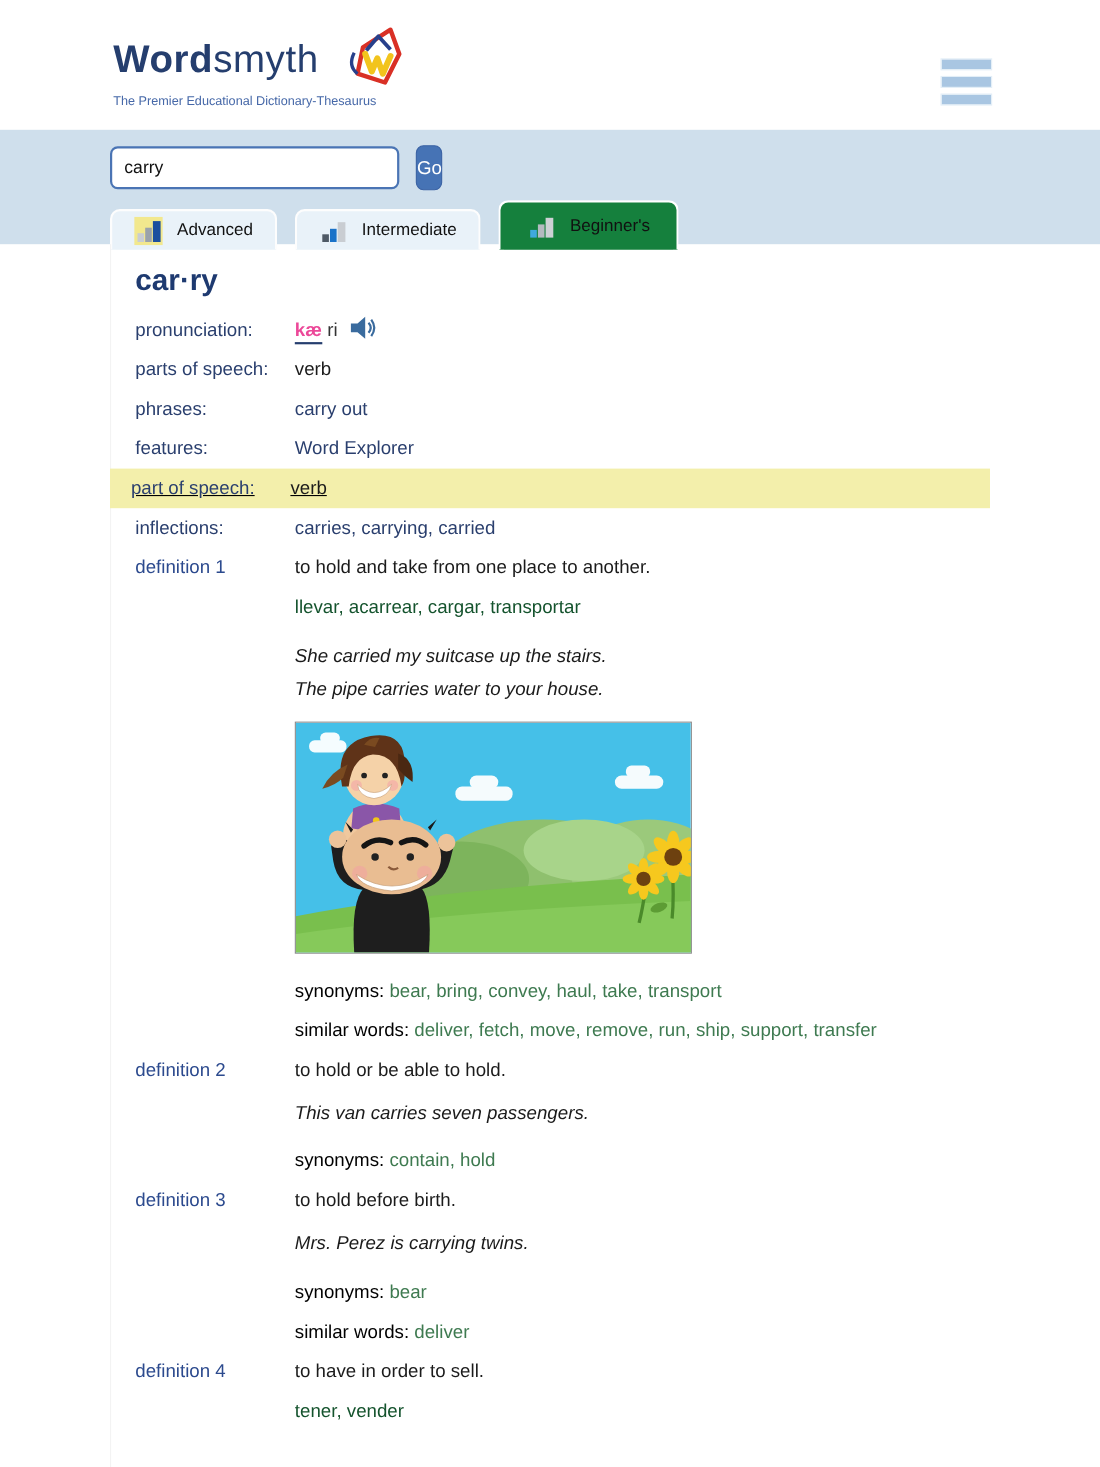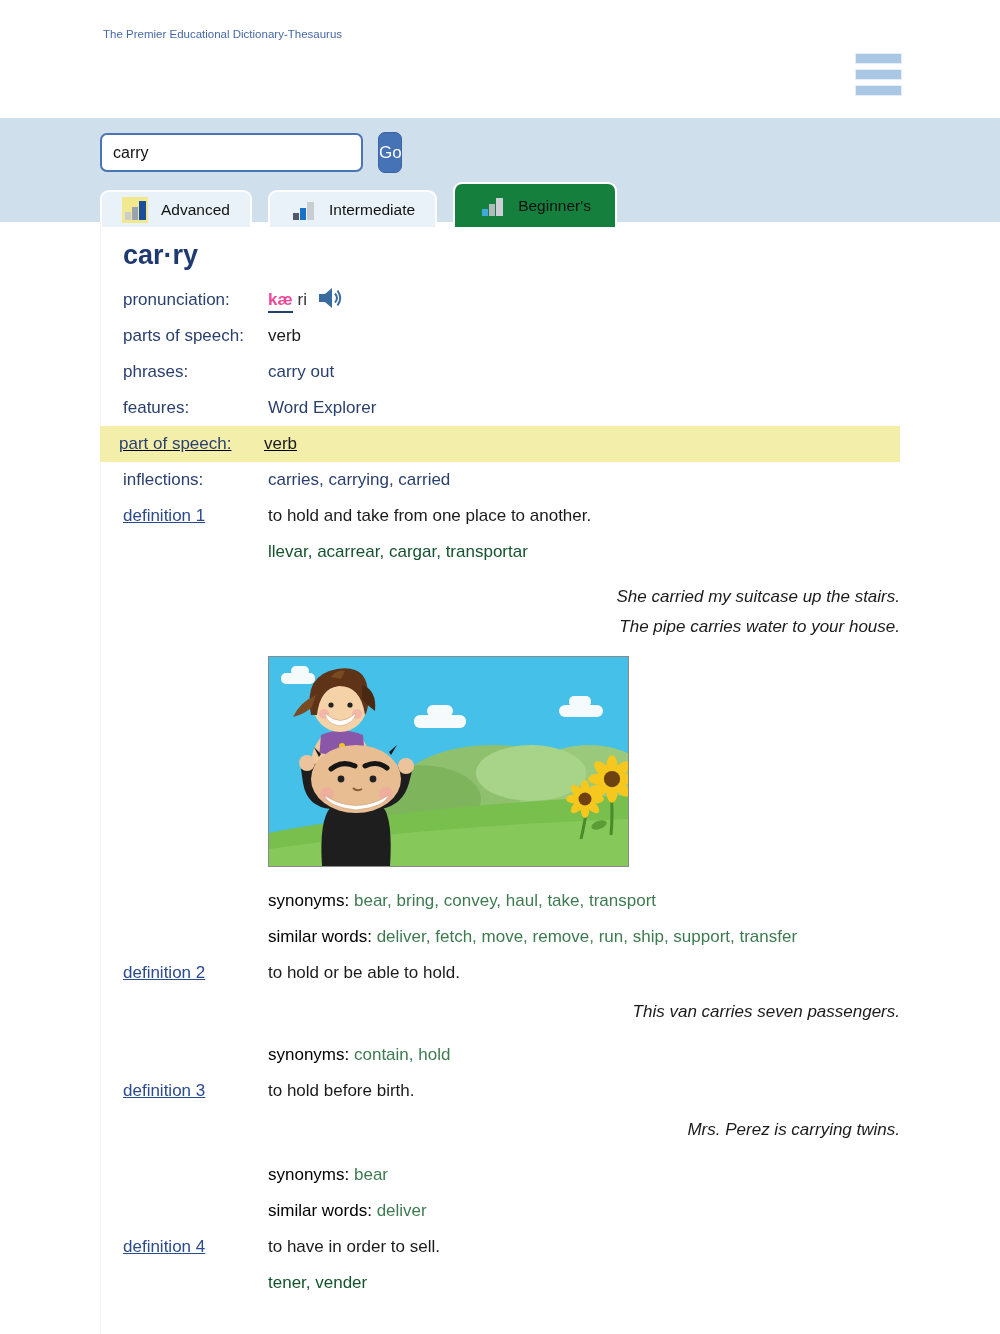--- a/index.html
+++ b/index.html
@@ -30,47 +30,56 @@
   .tab.active { background:#15803d; height:45px; border-color:#fff; padding:0 24px; position:relative; z-index:3; }
   .tab svg { flex-shrink:0; }
 
   
   .divider { position:absolute; left:100px; top:222px; bottom:0; width:1px; background:#f3f3f3; }
   .content { position:absolute; left:100px; top:222px; width:800px; padding-left:23px; }
   .headword { font-size:27px; font-weight:bold; color:#1e3a70; margin:16px 0 10px 0; line-height:34px; }
 
   .row { display:flex; min-height:36px; line-height:36px; font-size:17px; }
   .lbl { width:145px; flex-shrink:0; color:#2a3f6e; }
-  .def-lbl { color:#2c4a8e;text-decoration:underline; }
+  .def-lbl { color:#2c4a8e; }
   .val { color:#1b1b1b; }
   .navy { color:#2a3f6e; }
   .red { color:#14532d; }
   .green { color:#3e7a50; }
   .hl { background:#f3efab; margin-left:-23px; padding-left:19px;text-decoration:underline; }
   .indent { padding-left:145px; }
   .pron-b { font-weight:bold; color:#ec4899; border-bottom:2px solid #253e6e; line-height:22px; display:inline-block; }
   .pron-rest { color:#333; margin-left:5px; }
   .speaker { vertical-align:-4px; margin-left:6px; }
 
-  .examples { padding-left:145px; margin-top:12px;text-align:right; }
+  .examples { padding-left:145px; margin-top:12px; }
   .example { font-style:italic; color:#1b1b1b; font-size:17px; line-height:30px; }
 
   .illus-wrap { margin-left:145px; margin-top:14px; width:361px; height:211px; border:1px solid #8a8a8a; }
   .mt16 { margin-top:16px; }
   .mt10 { margin-top:10px; }
   .mt6 { margin-top:6px; }
   .mt12 { margin-top:12px; }
 </style>
 </head>
 <body>
 
 <div class="page">
 
   <div class="header">
     <div class="logo">
+      <div class="logo-line">
+        <span class="logo-text"><span class="logo-word">Word</span><span class="logo-smyth">smyth</span></span>
+        <svg class="logo-mark" width="74" height="64" viewBox="0 0 74 64">
+          <path d="M38,21 L63,5 L71,27 L58,53 L33,45 Z" fill="#fff" stroke="#d93025" stroke-width="4" stroke-linejoin="round"></path>
+          <path d="M41,24 L52,11 L63,23" fill="none" stroke="#27408b" stroke-width="3.5" stroke-linejoin="round"></path>
+          <path d="M40,27 L46,43 L51,31 L56,45 L63,29" fill="none" stroke="#f2c41d" stroke-width="5.5" stroke-linecap="round" stroke-linejoin="round"></path>
+          <path d="M33,45 Q24,38 30,26" fill="none" stroke="#27408b" stroke-width="3"></path>
+        </svg>
+      </div>
       <div class="tagline">The Premier Educational Dictionary-Thesaurus</div>
     </div>
     <button class="hamburger" aria-label="menu">
       <span></span>
         <span></span>
         <span></span>
     </button>
   </div>
 
   <div class="band">

